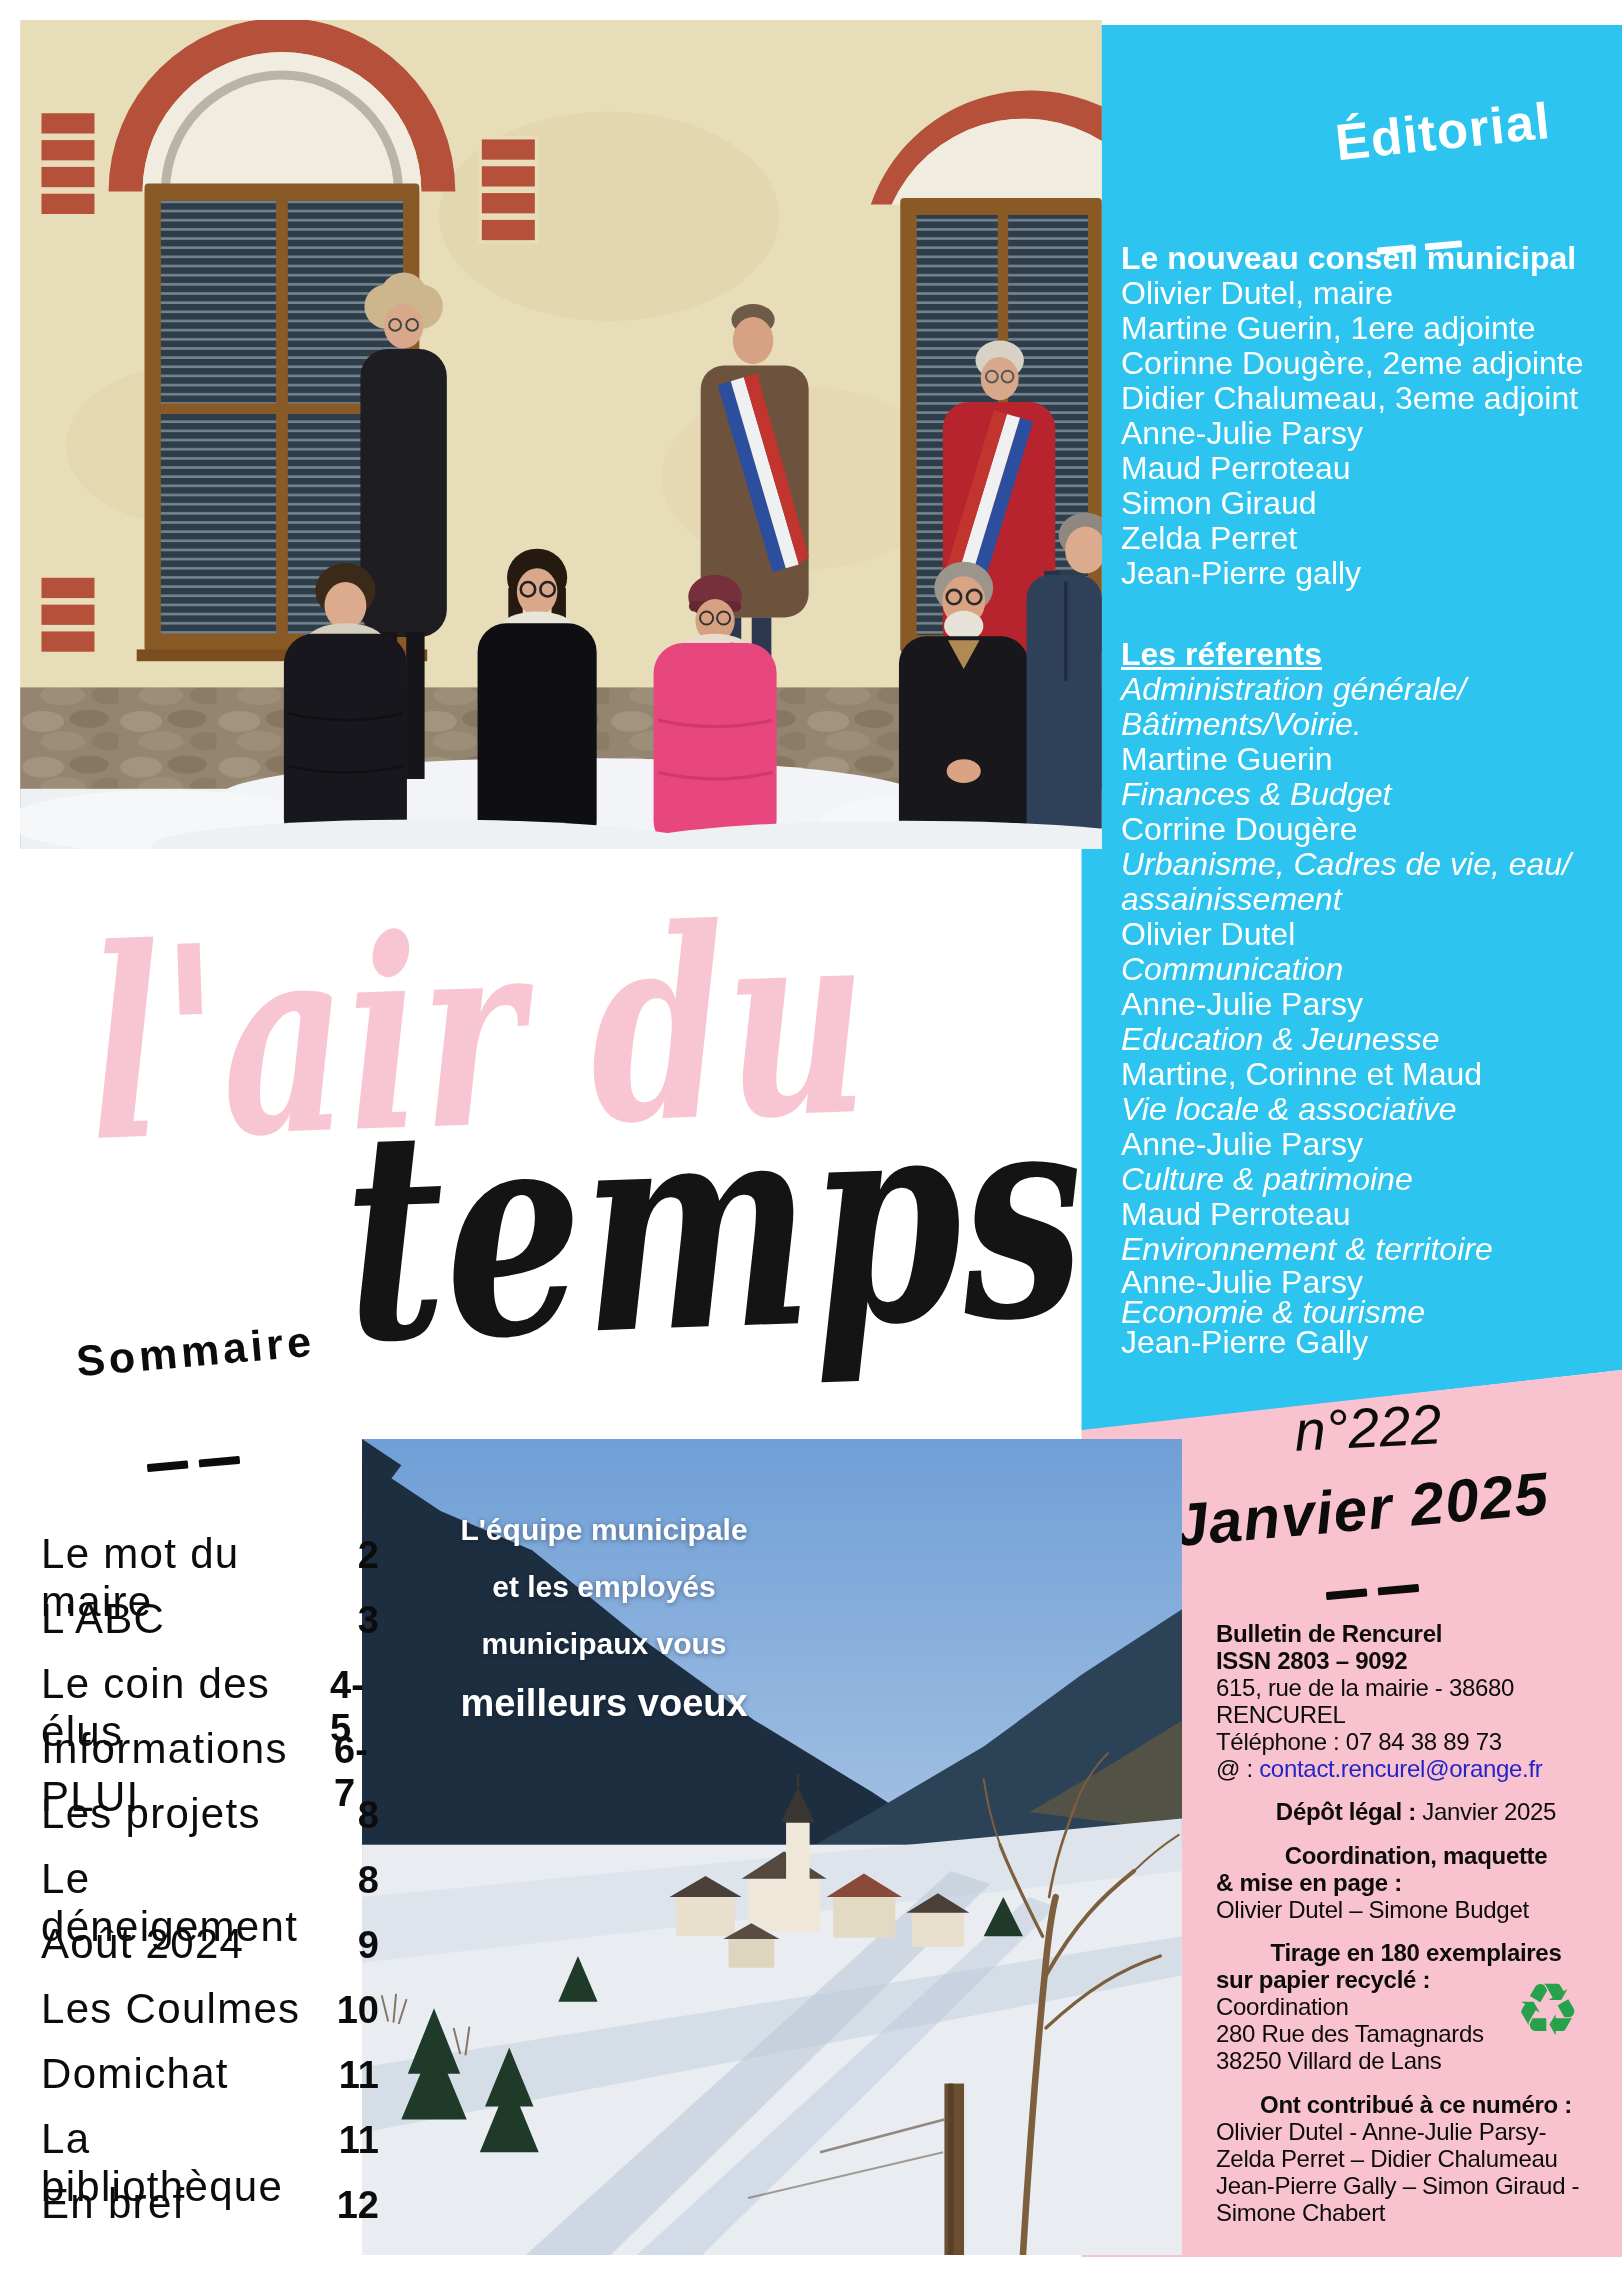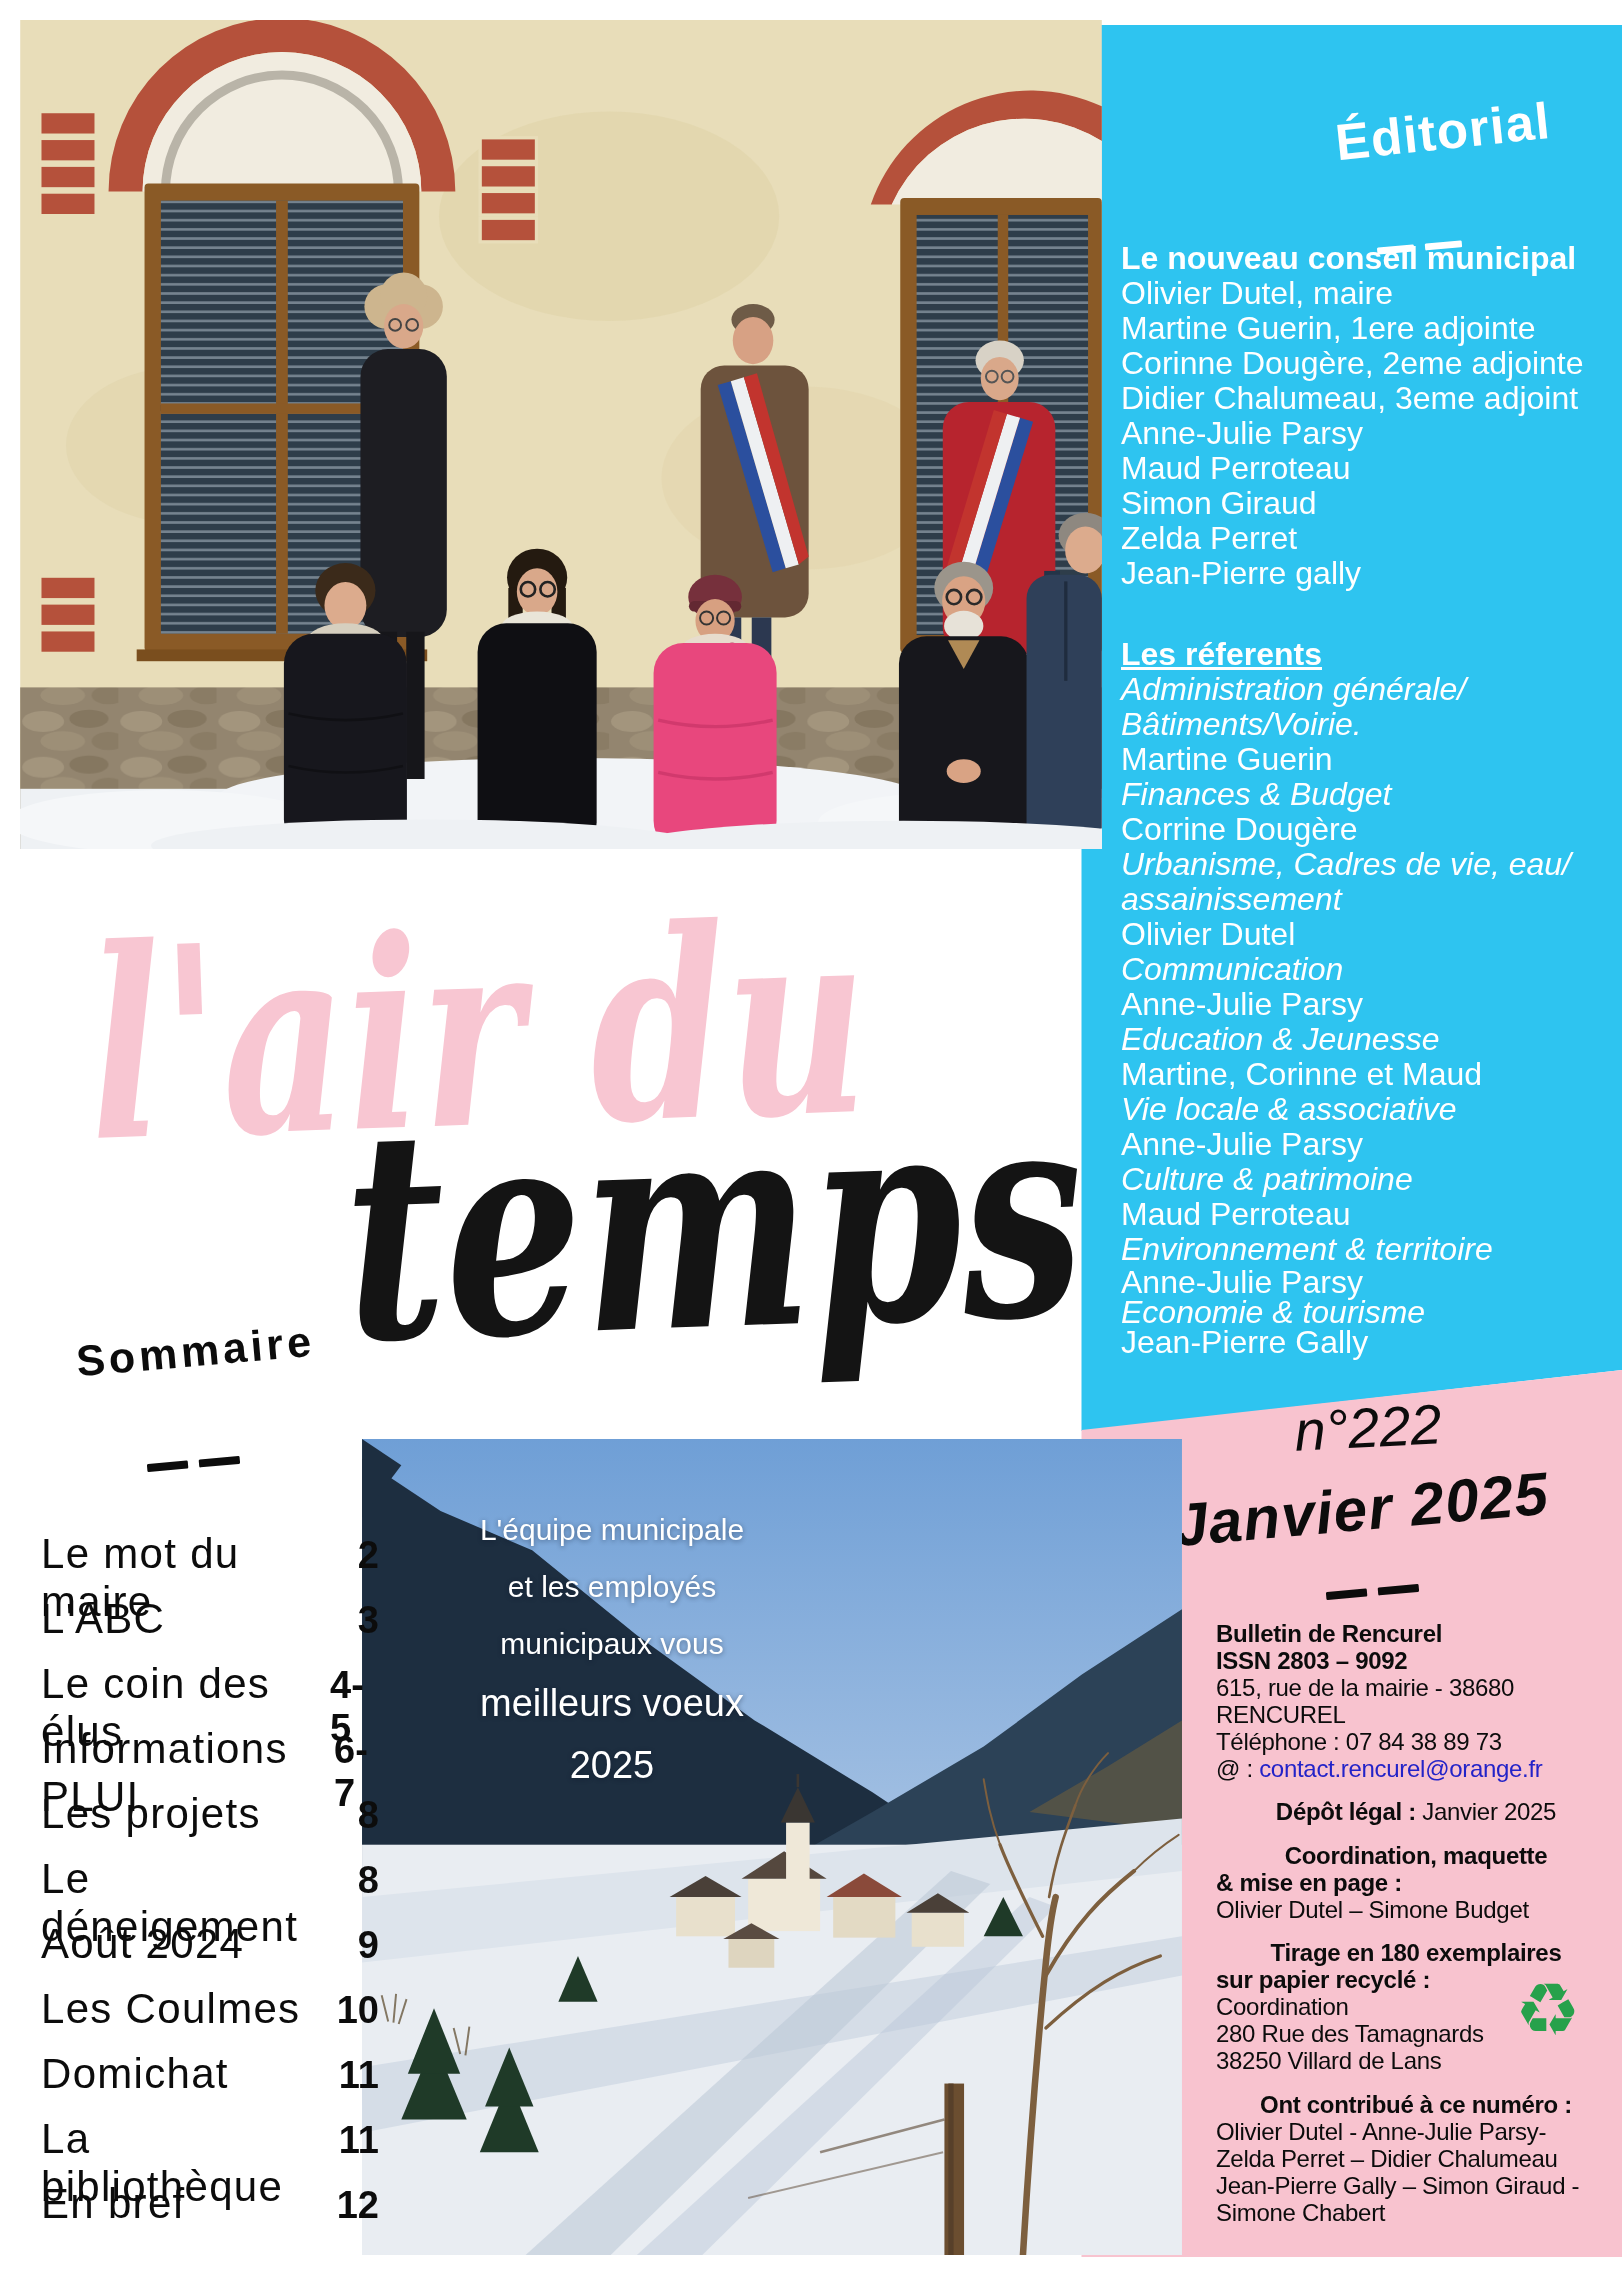--- a/index.html
+++ b/index.html
@@ -60,21 +60,21 @@
            letter-spacing:-0.3px;color:#0c0c0c;}
   .imprint p{margin:0;white-space:nowrap;}
   .imprint .b{font-weight:bold;}
   .imprint .gap{margin-top:16.4px;text-align:center;}
   .email-link{color:#2323c8;text-decoration:none;}
   .recycle{position:absolute;left:442px;top:603px;font-size:73px;line-height:73px;color:#27a14b;
            font-family:"DejaVu Sans",sans-serif;}
 
   
   .wish{position:absolute;left:0;top:62px;width:484px;text-align:center;color:#fff;z-index:2;
-        text-shadow:0 1.3px 5.2px rgba(10,20,40,.45);font-weight:normal;padding-left:8px;}
+        text-shadow:0 1.3px 5.2px rgba(10,20,40,.45);font-weight:bold;}
   .wish .s{font-size:30px;line-height:57px;display:block;}
   .wish .l{font-size:38px;line-height:62px;display:block;}
   .wish .inline-s{font-size:30px;}
   .wish .inline-l{font-size:38px;}
 </style>
 </head>
 <body>
 
 <div class="page">
 
@@ -414,18 +414,17 @@
       <g stroke="#6a5a40" stroke-width="3" opacity="0.8">
         <path d="M40 890 L30 850 M48 892 L52 848 M56 894 L68 856" fill="none"></path>
         <path d="M150 940 L140 900 M158 942 L164 898" fill="none"></path>
       </g>
     </svg>
     <div class="wish">
       <span class="s">L'équipe municipale</span>
       <span class="s">et les employés</span>
       <span class="s">municipaux vous</span>
       <span class="l">meilleurs voeux</span>
-      <span class="l">2025</span>
     </div>
   </div>
 
 </div>
 
 
 </body></html>

